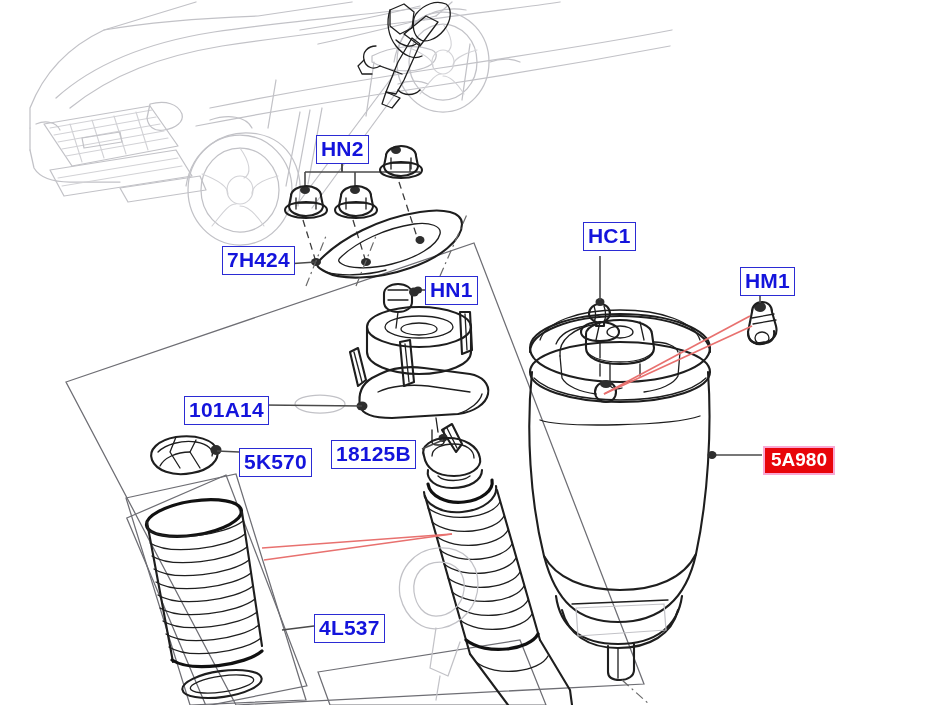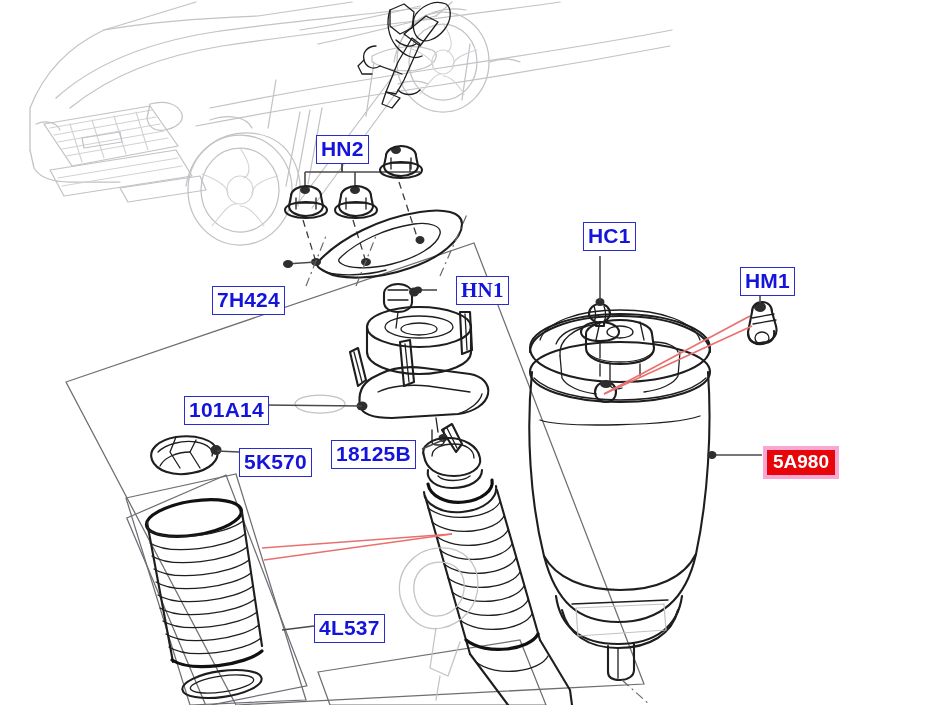--- a/index.html
+++ b/index.html
@@ -35,21 +35,21 @@
     line-height: 24px;
     padding: 1px 4px 2px 4px;
     white-space: nowrap;
     letter-spacing: 0.2px;
     font-family: "Liberation Sans", sans-serif;
   }
   .callout-highlight {
     position: absolute;
     box-sizing: border-box;
     background: #e8050a;
-    border: 4px solid #f9a8d4;
+    border: 2px solid #f9a8d4;
     color: #ffffff;
     font-weight: bold;
     font-size: 19px;
     line-height: 22px;
     padding: 1px 6px 2px 6px;
     white-space: nowrap;
     font-family: "Liberation Sans", sans-serif;
   }
   .cjk-label {
     position: absolute;
@@ -435,23 +435,23 @@
 
       <path class="lead" d="M314,626 L282,630"></path>
 
       <path class="lead" d="M716,455 L762,455"></path>
       <ellipse class="dkfill" cx="712" cy="455" rx="4.5" ry="4"></ellipse>
     </g>
   </svg>
 
   <div class="callout" style="left:316px; top:135px;">HN2</div>
 
-  <div class="callout" style="left:212px; top:246px;margin-top:40px;">7H424</div>
-
-  <div class="callout" style="left:456px; top:276px;font-family:Liberation Serif, serif;">HN1</div>
+  <div class="callout" style="left:222px; top:246px;">7H424</div>
+
+  <div class="callout" style="left:425px; top:276px;">HN1</div>
 
   <div class="callout" style="left:583px; top:222px;">HC1</div>
 
   <div class="callout" style="left:740px; top:267px;">HM1</div>
 
   <div class="callout" style="left:184px; top:396px;">101A14</div>
 
   <div class="callout" style="left:239px; top:448px;text-align:right;">5K570</div>
 
   <div class="callout" style="left:331px; top:440px;text-align:center;">18125B</div>

